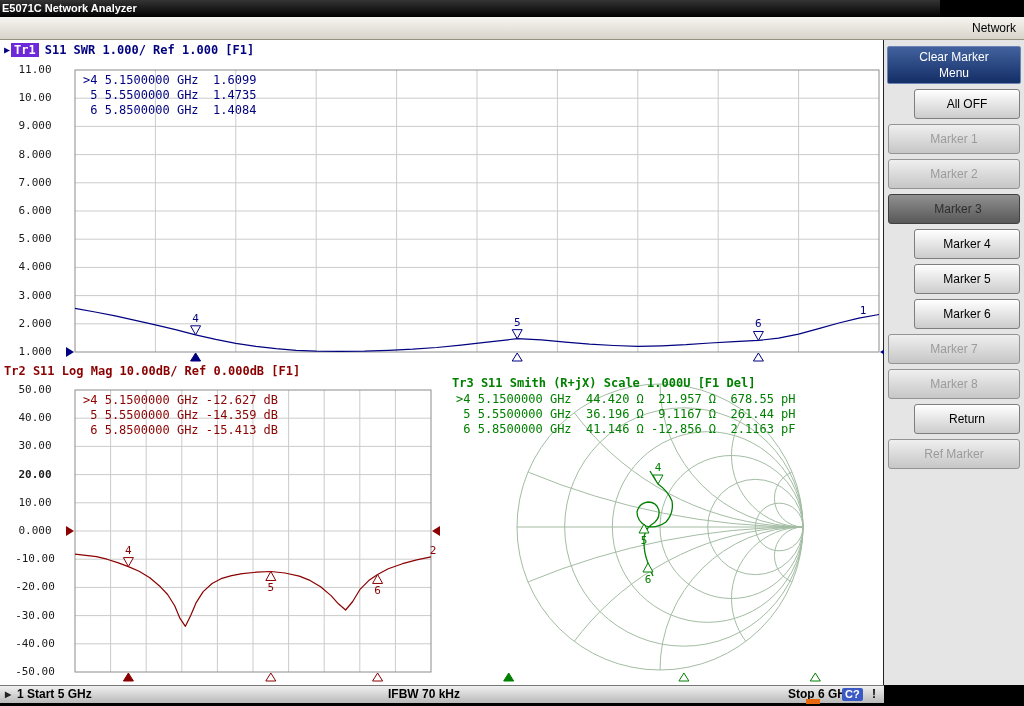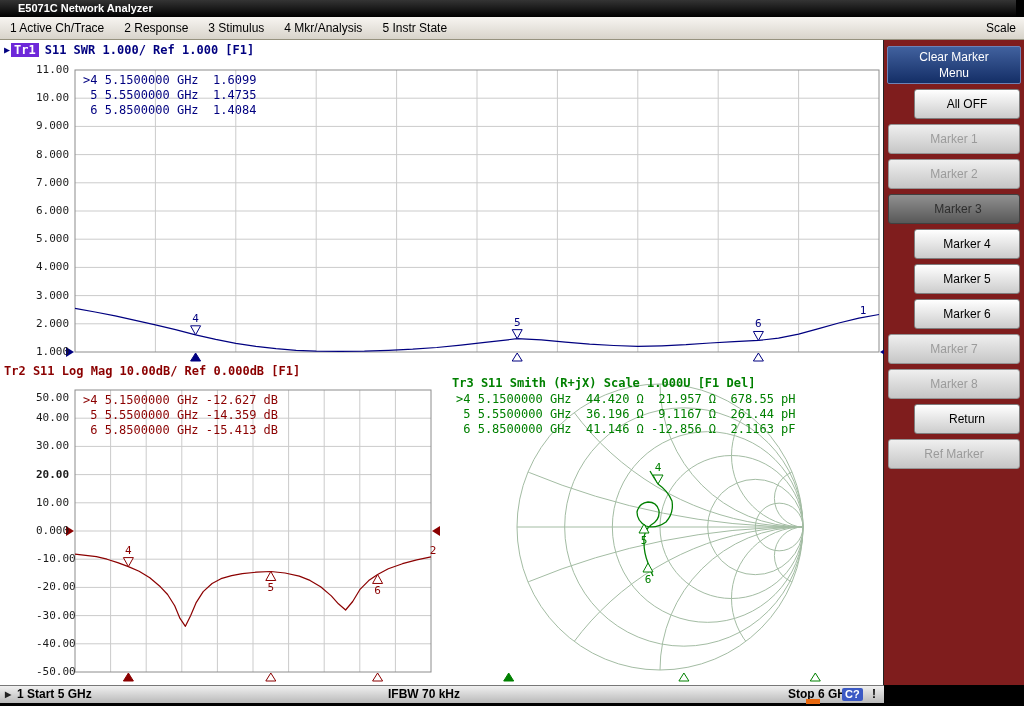--- a/index.html
+++ b/index.html
@@ -1,23 +1,23 @@
 <!DOCTYPE html>
 <html><head>
 <meta charset="utf-8">
 <style>
   html,body{margin:0;padding:0;}
   body{
     width:1024px;height:706px;position:relative;overflow:hidden;
     background:#000;font-family:"Liberation Sans", sans-serif;
   }
   .titlebar{
-    position:absolute;left:0;top:0;width:1016px;height:17px;box-sizing:border-box;
+    position:absolute;left:0;top:0;width:940px;height:17px;box-sizing:border-box;
     background:linear-gradient(#343434,#000);color:#fff;
-    font-size:11px;font-weight:bold;line-height:17px;padding-left:18px;
+    font-size:11px;font-weight:bold;line-height:17px;padding-left:2px;
   }
   .menubar{
     position:absolute;left:0;top:17px;width:1024px;height:23px;box-sizing:border-box;
     background:linear-gradient(#f7f5f1,#d8d4cb);border-bottom:1px solid #96927f;
     font-size:12px;color:#000;
   }
   .menu-item{display:inline-block;padding:0 10px;line-height:22px;cursor:default;}
   .menu-resize{position:absolute;right:8px;top:0;line-height:22px;}
   .main{
     position:absolute;left:0;top:40px;width:884px;height:645px;background:#ffffff;
@@ -36,23 +36,23 @@
   #tr1-header .after-chip{margin-left:6px;}
   .readout{
     position:absolute;font-family:"DejaVu Sans Mono", monospace;font-size:12px;
     line-height:15px;white-space:pre;
   }
   #tr1-readout{left:83px;top:33px;color:#000080;}
   #tr2-readout{left:83px;top:353px;color:#8b0000;}
   #tr3-readout{left:456px;top:352px;color:#008000;}
   .axis-label{
     position:absolute;font-family:"DejaVu Sans Mono", monospace;font-size:11px;
-    color:#1a1a1a;width:46px;text-align:left;left:36px;
-  }
-  .softkeys{position:absolute;left:884px;top:40px;width:140px;height:645px;background:#7f1d1d;}
+    color:#1a1a1a;width:46px;text-align:center;left:12px;
+  }
+  .softkeys{position:absolute;left:884px;top:40px;width:140px;height:645px;background:#e5e5e5;}
   .sk-title{
     margin:6px 3px 4px 3px;height:38px;box-sizing:border-box;border-radius:2px;
     background:linear-gradient(#41619e,#142e66);border:1px solid #6d83b6;
     color:#fff;text-align:center;font-size:12px;line-height:16px;padding-top:2px;
   }
   .sk-btn{
     margin:5px 4px;height:30px;box-sizing:border-box;border-radius:3px;
     text-align:center;line-height:28px;font-size:12px;cursor:default;
   }
   .sk-btn.enabled{background:linear-gradient(#ffffff,#cccccc);border:1px solid #7e7e7e;color:#000;margin-left:30px;}
@@ -77,22 +77,21 @@
   .orange-tick{position:absolute;left:806px;top:699px;width:14px;height:5px;background:#e8680f;}
 </style>
 </head>
 <body>
 
 <div class="titlebar">
   <span>E5071C Network Analyzer</span>
 </div>
 
 <div class="menubar">
-  <span id="menu-items"><span class="menu-item">1 Active Ch/Trace</span><span class="menu-item">2 Response</span><span class="menu-item">3 Stimulus</span><span class="menu-item">4 Mkr/Analysis</span><span class="menu-item">5 Instr State</span></span>
-  <span class="menu-resize">Scale</span>
+  <span class="menu-resize">Network</span>
 </div>
 
 <div class="main" id="main">
   <svg id="plot-svg" width="884" height="645">
       <line x1="155.4" y1="30" x2="155.4" y2="312" stroke="#cbcbcb" stroke-width="1"></line>
       <line x1="235.8" y1="30" x2="235.8" y2="312" stroke="#cbcbcb" stroke-width="1"></line>
       <line x1="316.2" y1="30" x2="316.2" y2="312" stroke="#cbcbcb" stroke-width="1"></line>
       <line x1="396.6" y1="30" x2="396.6" y2="312" stroke="#cbcbcb" stroke-width="1"></line>
       <line x1="477" y1="30" x2="477" y2="312" stroke="#cbcbcb" stroke-width="1"></line>
       <line x1="557.4" y1="30" x2="557.4" y2="312" stroke="#cbcbcb" stroke-width="1"></line>
@@ -199,21 +198,21 @@
     <div class="axis-label" style="top: 51.2px;">10.00</div>
     <div class="axis-label" style="top: 79.4px;">9.000</div>
     <div class="axis-label" style="top: 107.6px;">8.000</div>
     <div class="axis-label" style="top: 135.8px;">7.000</div>
     <div class="axis-label" style="top: 164px;">6.000</div>
     <div class="axis-label" style="top: 192.2px;">5.000</div>
     <div class="axis-label" style="top: 220.4px;">4.000</div>
     <div class="axis-label" style="top: 248.6px;">3.000</div>
     <div class="axis-label" style="top: 276.8px;">2.000</div>
     <div class="axis-label" style="top: 305px;">1.000</div>
-    <div class="axis-label" style="top: 343px; margin-top: 8px;">50.00</div>
+    <div class="axis-label" style="top: 343px;">50.00</div>
     <div class="axis-label" style="top: 371.2px;">40.00</div>
     <div class="axis-label" style="top: 399.4px;">30.00</div>
     <div class="axis-label" style="top: 427.6px; font-weight: bold;">20.00</div>
     <div class="axis-label" style="top: 455.8px;">10.00</div>
     <div class="axis-label" style="top: 484px;">0.000</div>
     <div class="axis-label" style="top: 512.2px;">-10.00</div>
     <div class="axis-label" style="top: 540.4px;">-20.00</div>
     <div class="axis-label" style="top: 568.6px;">-30.00</div>
     <div class="axis-label" style="top: 596.8px;">-40.00</div>
     <div class="axis-label" style="top: 625px;">-50.00</div>

